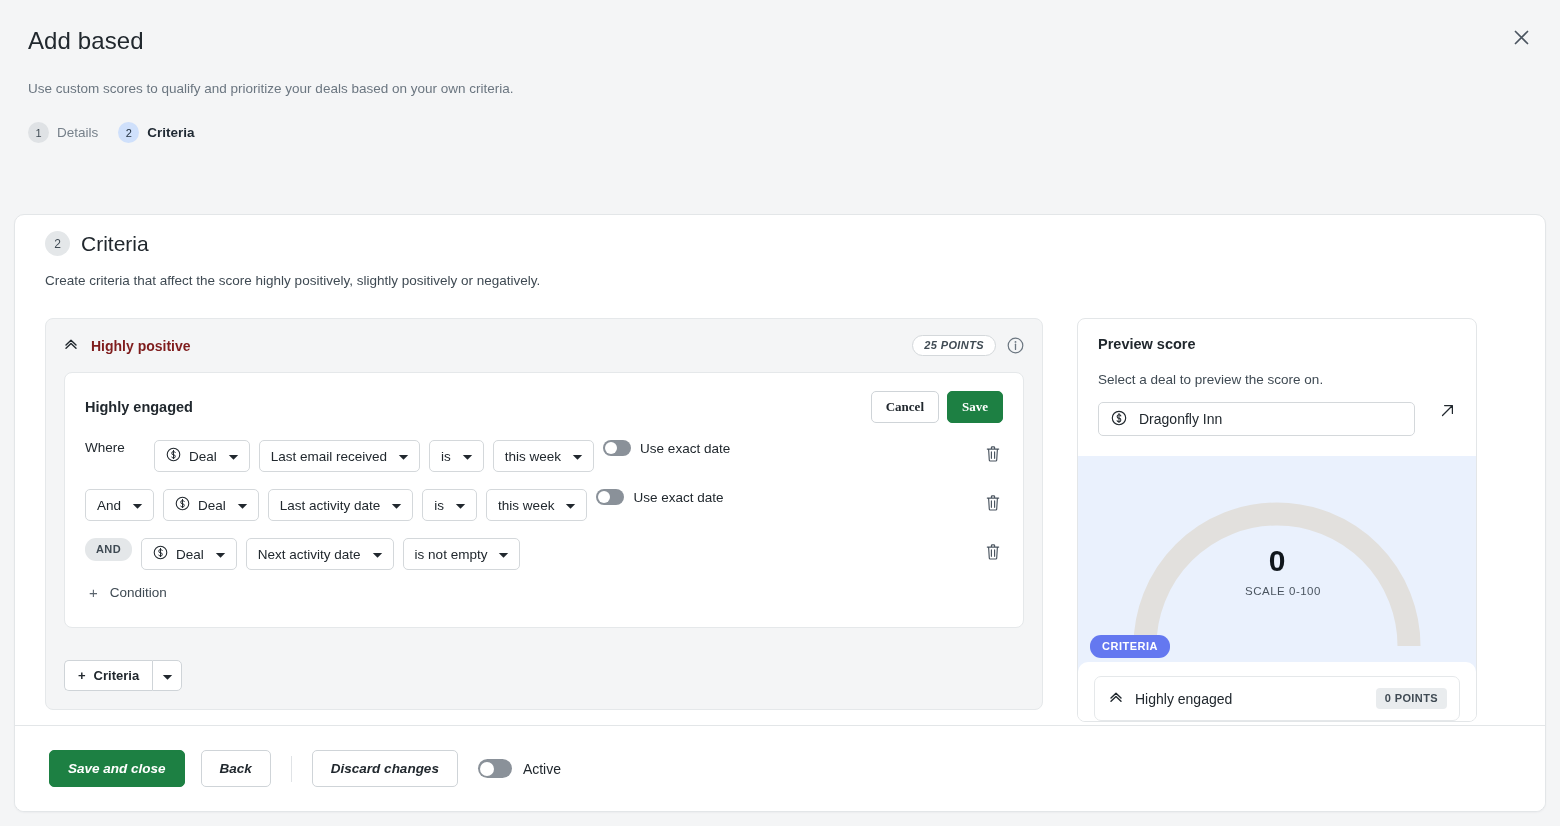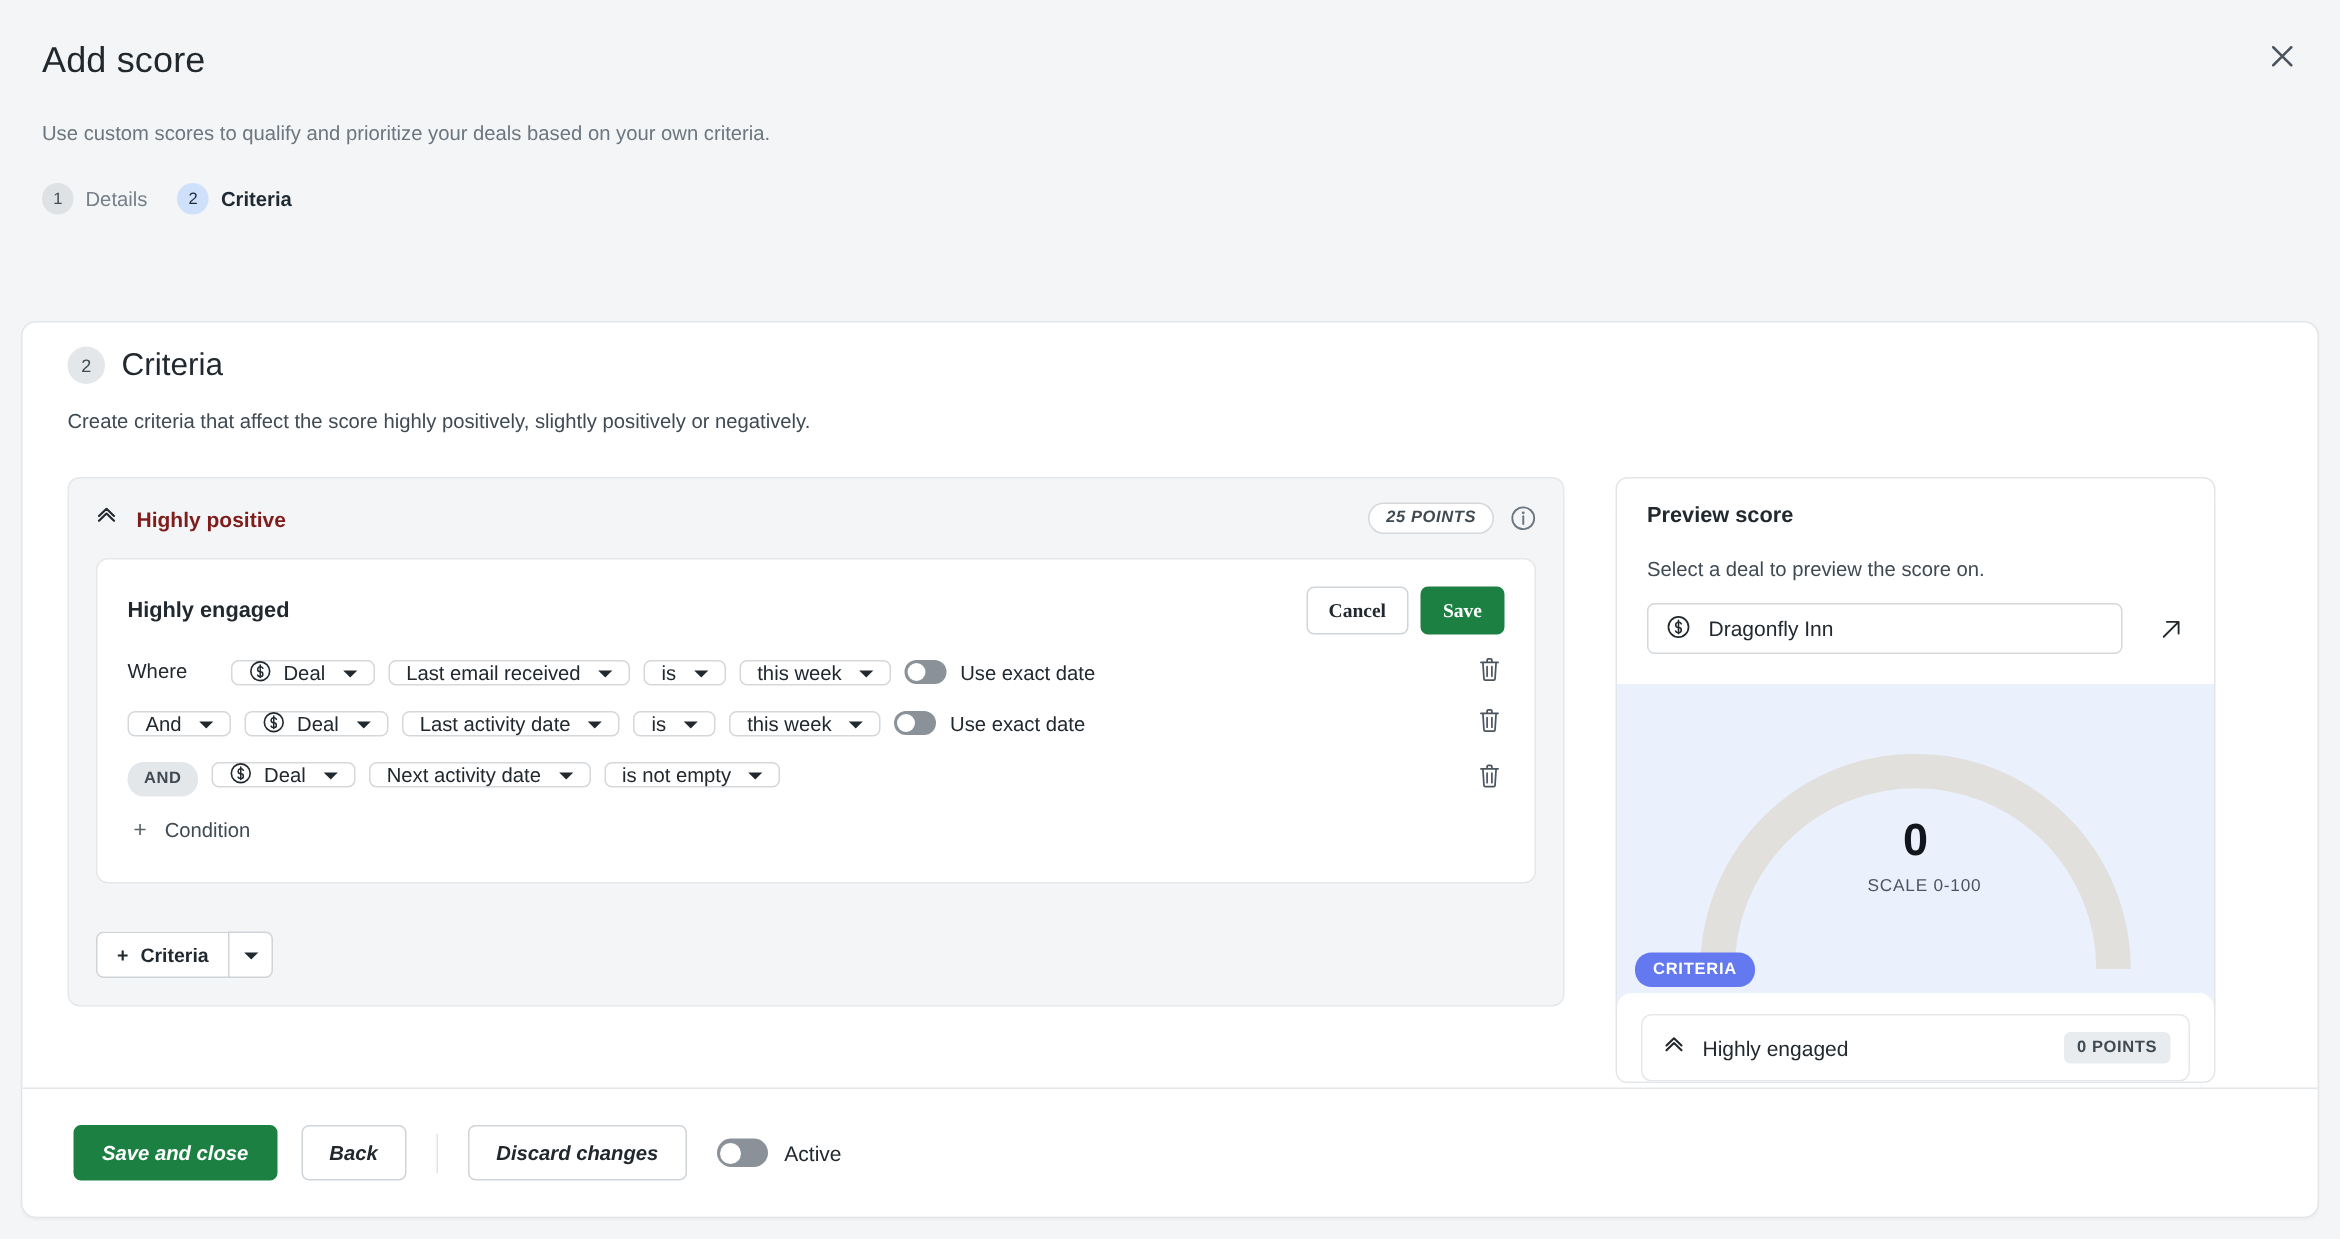--- a/index.html
+++ b/index.html
@@ -120,21 +120,21 @@
   .cond-row:first-of-type { margin-top: 21px; }
   .where-label { font-size: 13.5px; color: #21282e; width: 60px; }
   .and-chip {
     background: #e4e7e9; color: #3f4a53;
     font-size: 11px; font-weight: bold; letter-spacing: .4px;
     border-radius: 11px; padding: 5px 11px 6px 11px;
   }
   .select {
     display: inline-flex; align-items: center; gap: 8px;
     background: #fff; border: 1px solid #d4d8db; border-radius: 5px;
-    padding: 6px 10px 6px 11px; height: 17px;
+    padding: 6px 10px 6px 11px; height: 32px;
     font-size: 13.5px; color: #21282e; cursor: pointer;
     white-space: nowrap;
   }
   .select .caret { margin-left: 3px; }
   .select .dollar { flex: 0 0 auto; }
 
   .toggle-wrap { display: inline-flex; align-items: center; gap: 9px; cursor: pointer; }
   .toggle {
     width: 28px; height: 16px; border-radius: 9px;
     background: #8a9199; position: relative; flex: 0 0 auto;
@@ -176,21 +176,21 @@
   }
 
   
   .preview {
     background: #fff; border: 1px solid #e3e6e8; border-radius: 8px;
     overflow: hidden; width: 400px;
   }
   .preview-top { padding: 17px 20px 20px 20px; }
   .preview-title { font-size: 14.5px; font-weight: bold; color: #21282e; }
   .preview-desc { margin-top: 20px; font-size: 13.5px; color: #3f4a53; }
-  .deal-row { display: flex; align-items: center; gap: 24px; margin-top: 15px; }
+  .deal-row { display: flex; align-items: flex-start; gap: 24px; margin-top: 15px; }
   .deal-input {
     flex: 1; display: flex; align-items: center; gap: 12px;
     border: 1px solid #d4d8db; border-radius: 5px;
     padding: 8px 12px; height: 34px;
     font-size: 14px; color: #21282e; background: #fff; cursor: pointer;
   }
   .open-ext { cursor: pointer; display: flex; }
 
   .gauge-area {
     background: #eaf1fd; height: 218px; position: relative; overflow: hidden;
@@ -240,21 +240,21 @@
   .divider-v { width: 1px; height: 26px; background: #e0e3e6; margin: 0 4px; }
   .active-toggle { display: inline-flex; align-items: center; gap: 11px; cursor: pointer; margin-left: 4px; }
   .toggle-lg { width: 34px; height: 19px; border-radius: 10px; background: #8a9199; position: relative; }
   .toggle-lg .knob { position: absolute; top: 2.5px; left: 2.5px; width: 14px; height: 14px; border-radius: 50%; background: #fff; }
   .active-label { font-size: 14px; color: #21282e; }
 </style>
 </head>
 <body>
 
 <div class="page-header">
-  <div class="page-title">Add score</div>
+  <div class="page-title">Add based</div>
   <div class="page-subtitle">Use custom scores to qualify and prioritize your deals based on your own criteria.</div>
 
   <button class="close-btn">
     <span>
       <svg width="15" height="15" viewBox="0 0 15 15">
           <path d="M1.5 1.5 L13.5 13.5 M13.5 1.5 L1.5 13.5" stroke="#4b5560" stroke-width="1.7" stroke-linecap="round"></path>
         </svg>
     </span>
   </button>
 

